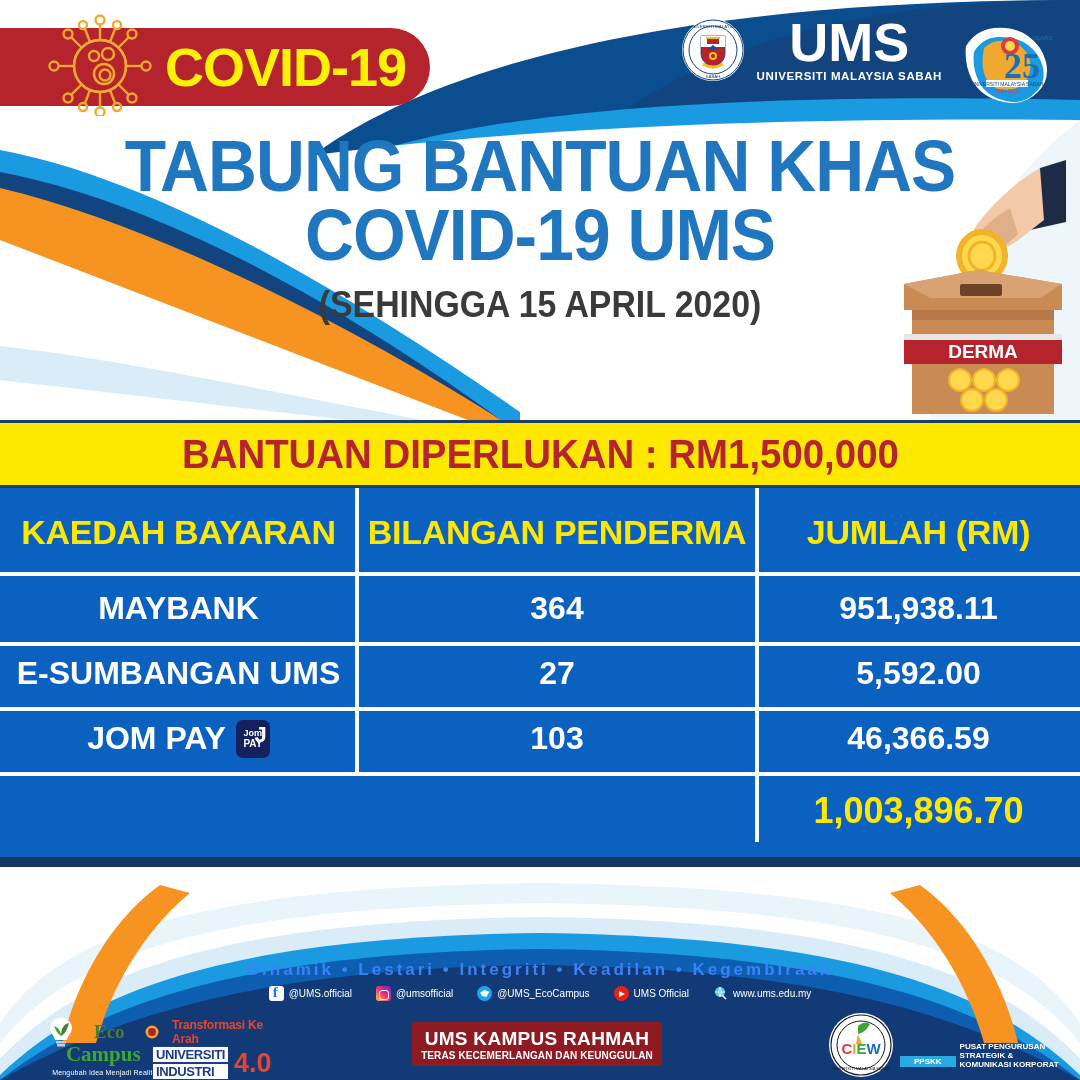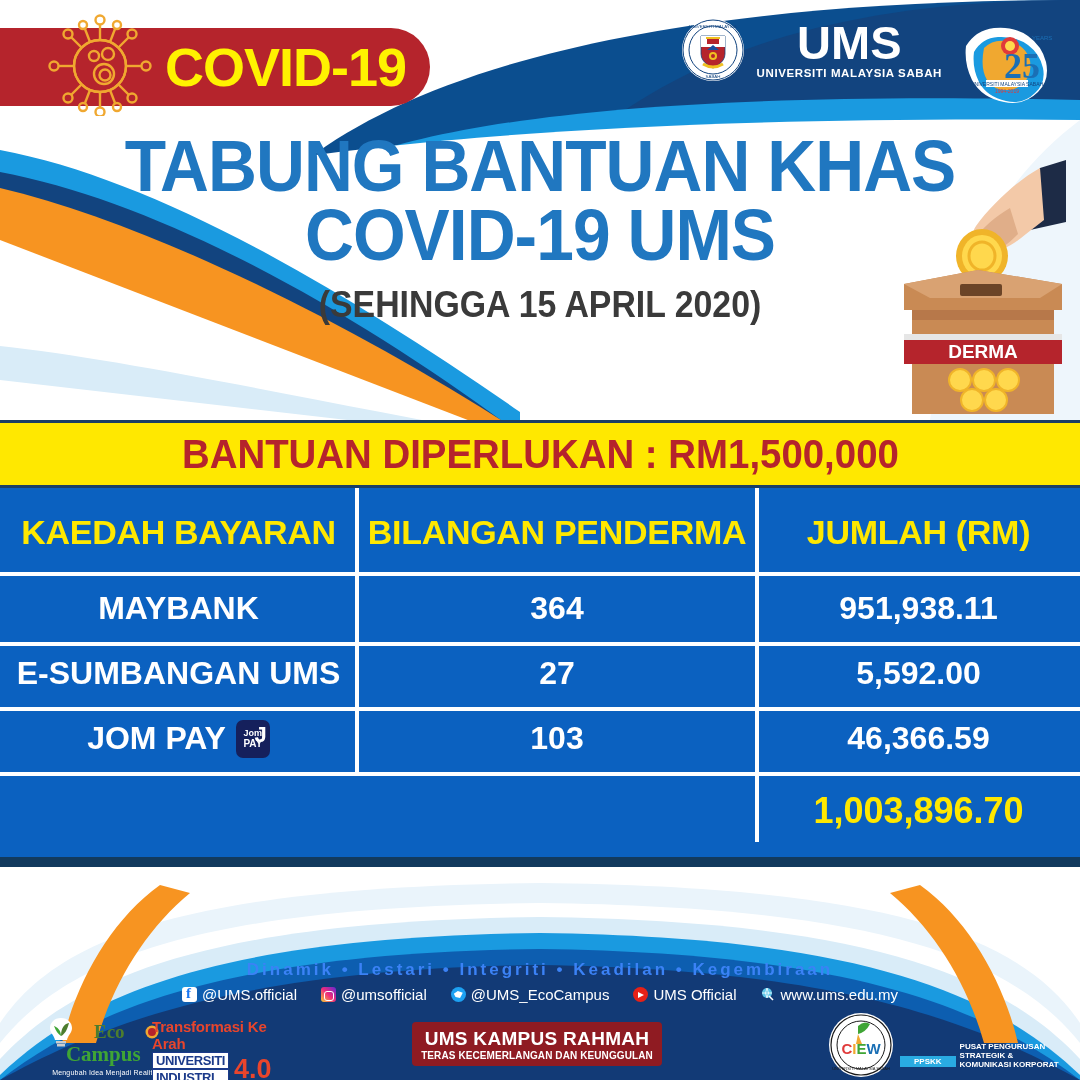--- a/index.html
+++ b/index.html
@@ -37,21 +37,21 @@
   }
   .virus-icon { position:absolute; left:48px; top:12px; z-index:7; }
 
   .ums-logo-wrap {
     position:absolute; right:138px; top:18px;
     display:flex; align-items:center; gap:12px; z-index:8;
   }
   .ums-crest { width:64px; height:64px; }
   .ums-word { display:flex; flex-direction:column; align-items:center; }
   .ums-word .big {
-    font-size:47px; font-weight:bold; color:#ffffff; line-height:0.92;
+    font-size:54px; font-weight:bold; color:#ffffff; line-height:0.92;
     letter-spacing:0px;
   }
   .ums-word .small {
     font-size:11.5px; font-weight:bold; color:#ffffff; letter-spacing:0.6px;
     margin-top:2px;
   }
   .logo-25 { position:absolute; right:28px; top:16px; width:92px; height:88px; z-index:8; }
 
   
   .title-zone { position:absolute; left:0; top:132px; width:1080px; height:290px; z-index:5; }
@@ -135,21 +135,21 @@
   .motto {
     position:absolute; left:0; top:960px; width:1080px; text-align:center;
     color:#3b82f6; font-size:17px; font-weight:bold; letter-spacing:3px;
     z-index:9;
   }
   .social-row {
     position:absolute; left:0; top:986px; width:1080px;
     display:flex; align-items:center; justify-content:center; gap:24px;
     z-index:9;
   }
-  .social-item { display:flex; align-items:center; gap:5px; color:#ffffff; font-size:15px; }
+  .social-item { display:flex; align-items:center; gap:5px; color:#ffffff; font-size:10px; }
 
   .ico { width:15px; height:15px; display:inline-block; border-radius:3px; position:relative; flex:0 0 auto;}
   .ico-fb { background:#ffffff; }
   .ico-fb::after {
     content:"f"; position:absolute; left:4px; top:-2px;
     font-size:15px; font-weight:bold; color:#1877f2; font-family:"Liberation Serif", serif;
   }
   .ico-ig { background:linear-gradient(45deg,#f9ce34,#ee2a7b,#6228d7); }
   .ico-ig::after {
     content:""; position:absolute; left:3.5px; top:3.5px;
@@ -171,21 +171,21 @@
 
   
   .footer-logos { position:absolute; left:0; top:1010px; width:1080px; height:70px; z-index:9; }
   .eco-campus { position:absolute; left:48px; top:6px; display:flex; flex-direction:column; align-items:center; }
   .eco-row { display:flex; align-items:center; gap:20px; }
   .eco-text-eco { font-size:19px; font-weight:bold; color:#4d7d2e; font-family:"Liberation Serif", serif; }
   .eco-text-camp { font-size:21px; font-weight:bold; color:#3fa535; font-family:"Liberation Serif", serif; margin-top:-6px; }
   .eco-tag { font-size:7px; color:#ffffff; margin-top:2px; letter-spacing:0.2px; }
 
   .ti40 { position:absolute; left:152px; top:8px; width:140px; }
-  .ti40 .t-line1 { font-size:15px; font-weight:bold; color:#e8452c; letter-spacing:-0.2px; }
+  .ti40 .t-line1 { font-size:12px; font-weight:bold; color:#e8452c; letter-spacing:-0.2px;margin-left:20px; }
   .ti40 .t-row { display:flex; align-items:center; gap:3px; }
   .ti40 .t-box {
     background:#ffffff; color:#1b3a8a; font-size:13px; font-weight:bold;
     padding:0px 3px; border:1px solid #1b3a8a; letter-spacing:-0.4px;
   }
   .ti40 .t-40 { font-size:27px; font-weight:bold; color:#e8452c; line-height:0.85; margin-left:2px; }
 
   .kampus-rahmah {
     position:absolute; left:412px; top:12px; width:250px; height:44px;
     background:#8f1b22; border-radius:4px;

